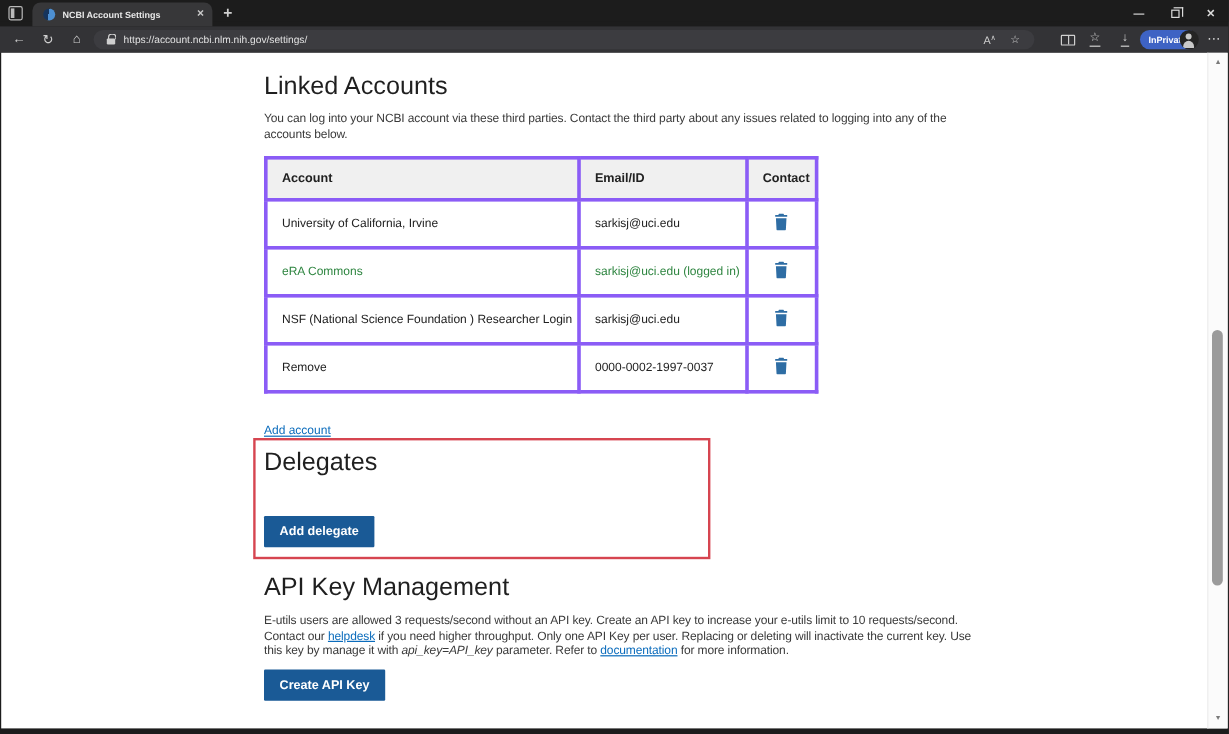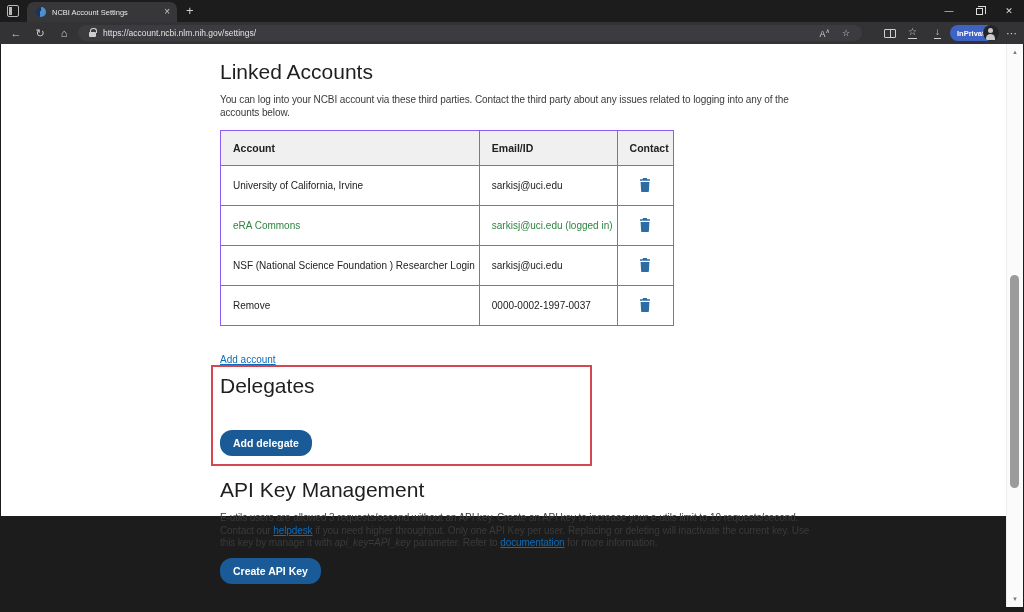--- a/index.html
+++ b/index.html
@@ -1,20 +1,20 @@
 <!DOCTYPE html>
 <html><head>
 <meta charset="utf-8">
 <style>
   * { margin:0; padding:0; box-sizing:border-box; }
   body { background:#000; font-family:"Liberation Sans", sans-serif; }
   .window { position:relative; width:1024px; height:612px; background:#1c1c1c; overflow:hidden; }
 
   
-  .titlebar { position:absolute; top:0; left:0; width:1024px; height:18px; background:#1c1c1c; }
+  .titlebar { position:absolute; top:0; left:0; width:1024px; height:18px; background:#1c1c1c;font-weight:bold; }
   .tab-actions { position:absolute; left:7px; top:5px; width:12px; height:12px; border:1px solid #b9b9b9; border-radius:2px; }
   .tab-actions::before { content:""; position:absolute; left:1px; top:1px; bottom:1px; width:3px; background:#b9b9b9; }
   .tab { position:absolute; left:27px; top:2px; width:150px; height:20px; background:#373739; border-radius:7px 7px 0 0; display:flex; align-items:center; }
   .favicon { width:10px; height:10px; border-radius:50%; margin-left:9px; background:linear-gradient(100deg,#16345c 45%,#4d8fd1 45%); flex:none; }
   .tab-title { font-size:7.5px; color:#e8e8e8; margin-left:6px; white-space:nowrap; overflow:hidden; flex:1; }
   .tab-close { font-size:10px; color:#c9c9c9; margin:0 7px 0 4px; line-height:10px; }
   .newtab { position:absolute; left:186px; top:2px; font-size:13px; color:#cfcfcf; line-height:18px; }
   .wincontrols { position:absolute; right:0; top:0; height:22px; display:flex; }
   .winbtn { width:30px; height:22px; display:flex; align-items:center; justify-content:center; color:#dcdcdc; font-size:9px; }
   .restore-glyph { position:relative; width:7px; height:7px; border:1px solid #dcdcdc; }
@@ -34,38 +34,38 @@
   .collections-icon { position:absolute; left:908px; top:4px; color:#cfcfcf; font-size:10px; border-bottom:1px solid #cfcfcf; line-height:12px; }
   .dl-icon { position:absolute; left:934px; top:3px; color:#cfcfcf; font-size:10px; border-bottom:1px solid #cfcfcf; line-height:13px; padding:0 1px; }
   .inprivate { position:absolute; left:950px; top:3px; width:48px; height:16px; border-radius:8px; background:#3e63c4; color:#fff; font-size:7.5px; font-weight:bold; display:flex; align-items:center; }
   .inprivate span { margin-left:7px; }
   .avatar { position:absolute; right:-1px; top:0px; width:16px; height:16px; border-radius:50%; background:#242424; overflow:hidden; }
   .avatar::before { content:""; position:absolute; left:5px; top:3px; width:5px; height:5px; border-radius:50%; background:#c9c9c9; }
   .avatar::after { content:""; position:absolute; left:3px; top:9px; width:9px; height:6px; border-radius:5px 5px 0 0; background:#c9c9c9; }
   .more-dots { position:absolute; left:1006px; top:0px; color:#cfcfcf; font-size:11px; line-height:22px; }
 
   
-  .page { position:absolute; top:44px; left:1px; width:1022px; height:472px; background:#ffffff; }
+  .page { position:absolute; top:44px; left:1px; width:1022px; height:563px; background:#ffffff; }
   .h1 { position:absolute; left:219px; font-size:21px; font-weight:400; color:#1f1f1f; }
   .body-text { position:absolute; left:219px; font-size:10px; color:#3a3a3a; line-height:12.5px; letter-spacing:-0.1px; }
   .link { color:#0b6cbc; text-decoration:underline; cursor:pointer; }
 
   table { position:absolute; left:219px; top:86px; width:430px; border-collapse:collapse; font-size:10px; color:#212121; }
-  th, td { border:1px solid #8b5cf6; text-align:left; padding:0 4px 0 12px; white-space:nowrap; }
+  th, td { border:3px solid #8b5cf6; text-align:left; padding:0 4px 0 12px; white-space:nowrap; }
   th { background:#f0f0f0; height:35px; font-size:10.5px; font-weight:bold; }
   td { height:40px; }
   .col-account { width:243px; } .col-email { width:133px; } .col-remove { width:54px; }
   .green { color:#2e8540; }
   .remove-cell { text-align:center; padding:0; }
   .trash { display:inline-block; cursor:pointer; line-height:0; }
 
   .add-account { position:absolute; left:219px; top:310px; font-size:10px; }
 
   .highlight-box { position:absolute; left:210px; top:321px; width:381px; height:101px; border:2px solid #d64550; }
-  .btn { position:absolute; left:219px; background:#1a5a96; color:#fff; font-size:10.5px; font-weight:bold; border:none; border-radius:12px; padding:7px 13px; cursor:pointer; font-family:"Liberation Sans",sans-serif; }
+  .btn { position:absolute; left:219px; background:#1a5a96; color:#fff; font-size:10.5px; font-weight:bold; border:none; border-radius:1px; padding:7px 13px; cursor:pointer; font-family:"Liberation Sans",sans-serif; }
 
   
   .scrollbar { position:absolute; left:1006px; top:44px; width:17px; height:563px; background:#fbfbfb; border-left:1px solid #ededed; }
   .scroll-arrow { position:absolute; left:0; width:16px; height:12px; color:#7a7a7a; font-size:6px; text-align:center; line-height:12px; }
   .scroll-thumb { position:absolute; left:1010px; top:275px; width:9px; height:213px; background:#9b9b9b; border-radius:5px; }
 </style>
 </head>
 <body>
 
 <div class="window">

